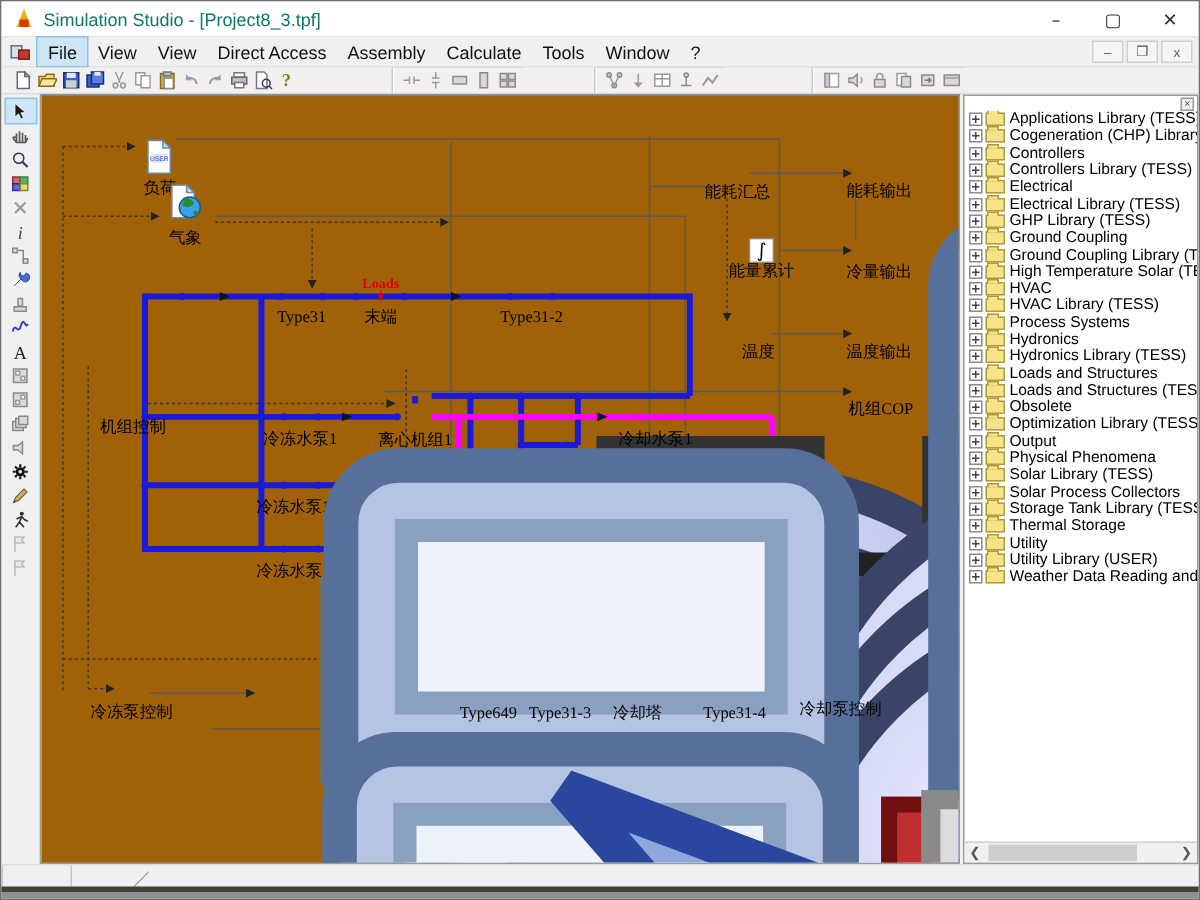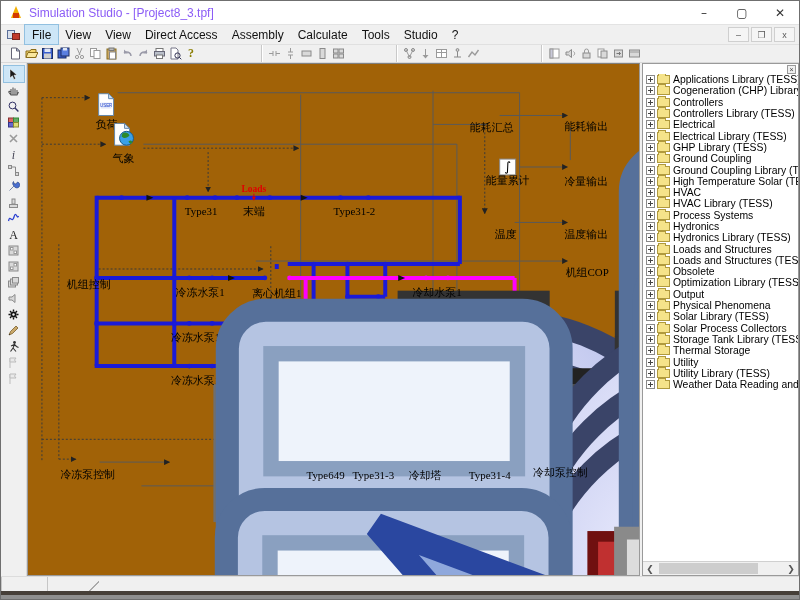--- a/index.html
+++ b/index.html
@@ -8,21 +8,21 @@
   .window { width:800px; height:600px; border:1px solid #6f6f6f; background:#f0f0f0;
     display:flex; flex-direction:column; }
 
   
   .titlebar { height:24px; background:#ffffff; display:flex; align-items:center;
     border-bottom:1px solid #e3e3e3; flex:0 0 auto;}
   .app-icon { width:15px; height:15px; margin:0 6px 0 7px; position:relative; flex:0 0 auto;}
   .app-icon .flask { position:absolute; left:3px; top:1px; width:0; height:0;
     border-left:5px solid transparent; border-right:5px solid transparent; border-bottom:12px solid #f2af00;}
   .app-icon .flask2 { position:absolute; left:5px; top:8px; width:6px; height:5px; background:#d43a00;}
-  .title-text { color:#8b5cf6; font-size:12px; }
+  .title-text { color:#0f766e; font-size:12px; }
   .win-controls { margin-left:auto; display:flex; height:100%; }
   .win-btn { width:38px; height:100%; display:flex; align-items:center; justify-content:center;
     color:#333; font-size:12px; font-family:"DejaVu Sans",sans-serif;}
 
   
   .menubar { height:20px; background:#f0f0f0; display:flex; align-items:center;
     border-bottom:1px solid #e0e0e0; flex:0 0 auto;}
   .mdi-icon { width:14px; height:12px; margin:0 4px 0 6px; position:relative; flex:0 0 auto;}
   .mdi-icon i { position:absolute; display:block;}
   .mdi-a { left:0; top:1px; width:8px; height:9px; background:#d8dfeb; border:1px solid #5a6f9a;}
@@ -127,21 +127,21 @@
       </span>
     <div class="menu-items">
 
     <span class="menu-item">File</span>
         <span class="menu-item">View</span>
         <span class="menu-item">View</span>
         <span class="menu-item">Direct Access</span>
         <span class="menu-item">Assembly</span>
         <span class="menu-item">Calculate</span>
         <span class="menu-item">Tools</span>
-        <span class="menu-item">Studio</span>
+        <span class="menu-item">Window</span>
         <span class="menu-item">?</span>
       </div>
     <div class="mdi-controls">
       <span class="mdi-btn">–</span>
       <span class="mdi-btn">❐</span>
       <span class="mdi-btn">x</span>
     </div>
   </div>
 
   <div class="toolbar">
@@ -959,21 +959,21 @@
 
           <div class="lib-item">
             <span class="expand-box"></span>
             <span class="folder"></span>
             <span class="lib-label">Utility</span>
           </div>
 
           <div class="lib-item">
             <span class="expand-box"></span>
             <span class="folder"></span>
-            <span class="lib-label">Utility Library (TESS)</span>
+            <span class="lib-label">Utility Library (USER)</span>
           </div>
 
           <div class="lib-item">
             <span class="expand-box"></span>
             <span class="folder"></span>
             <span class="lib-label">Weather Data Reading and Process</span>
           </div>
         </div>
       <div class="lib-hscroll">
         <span class="hs-arrow">❮</span>

